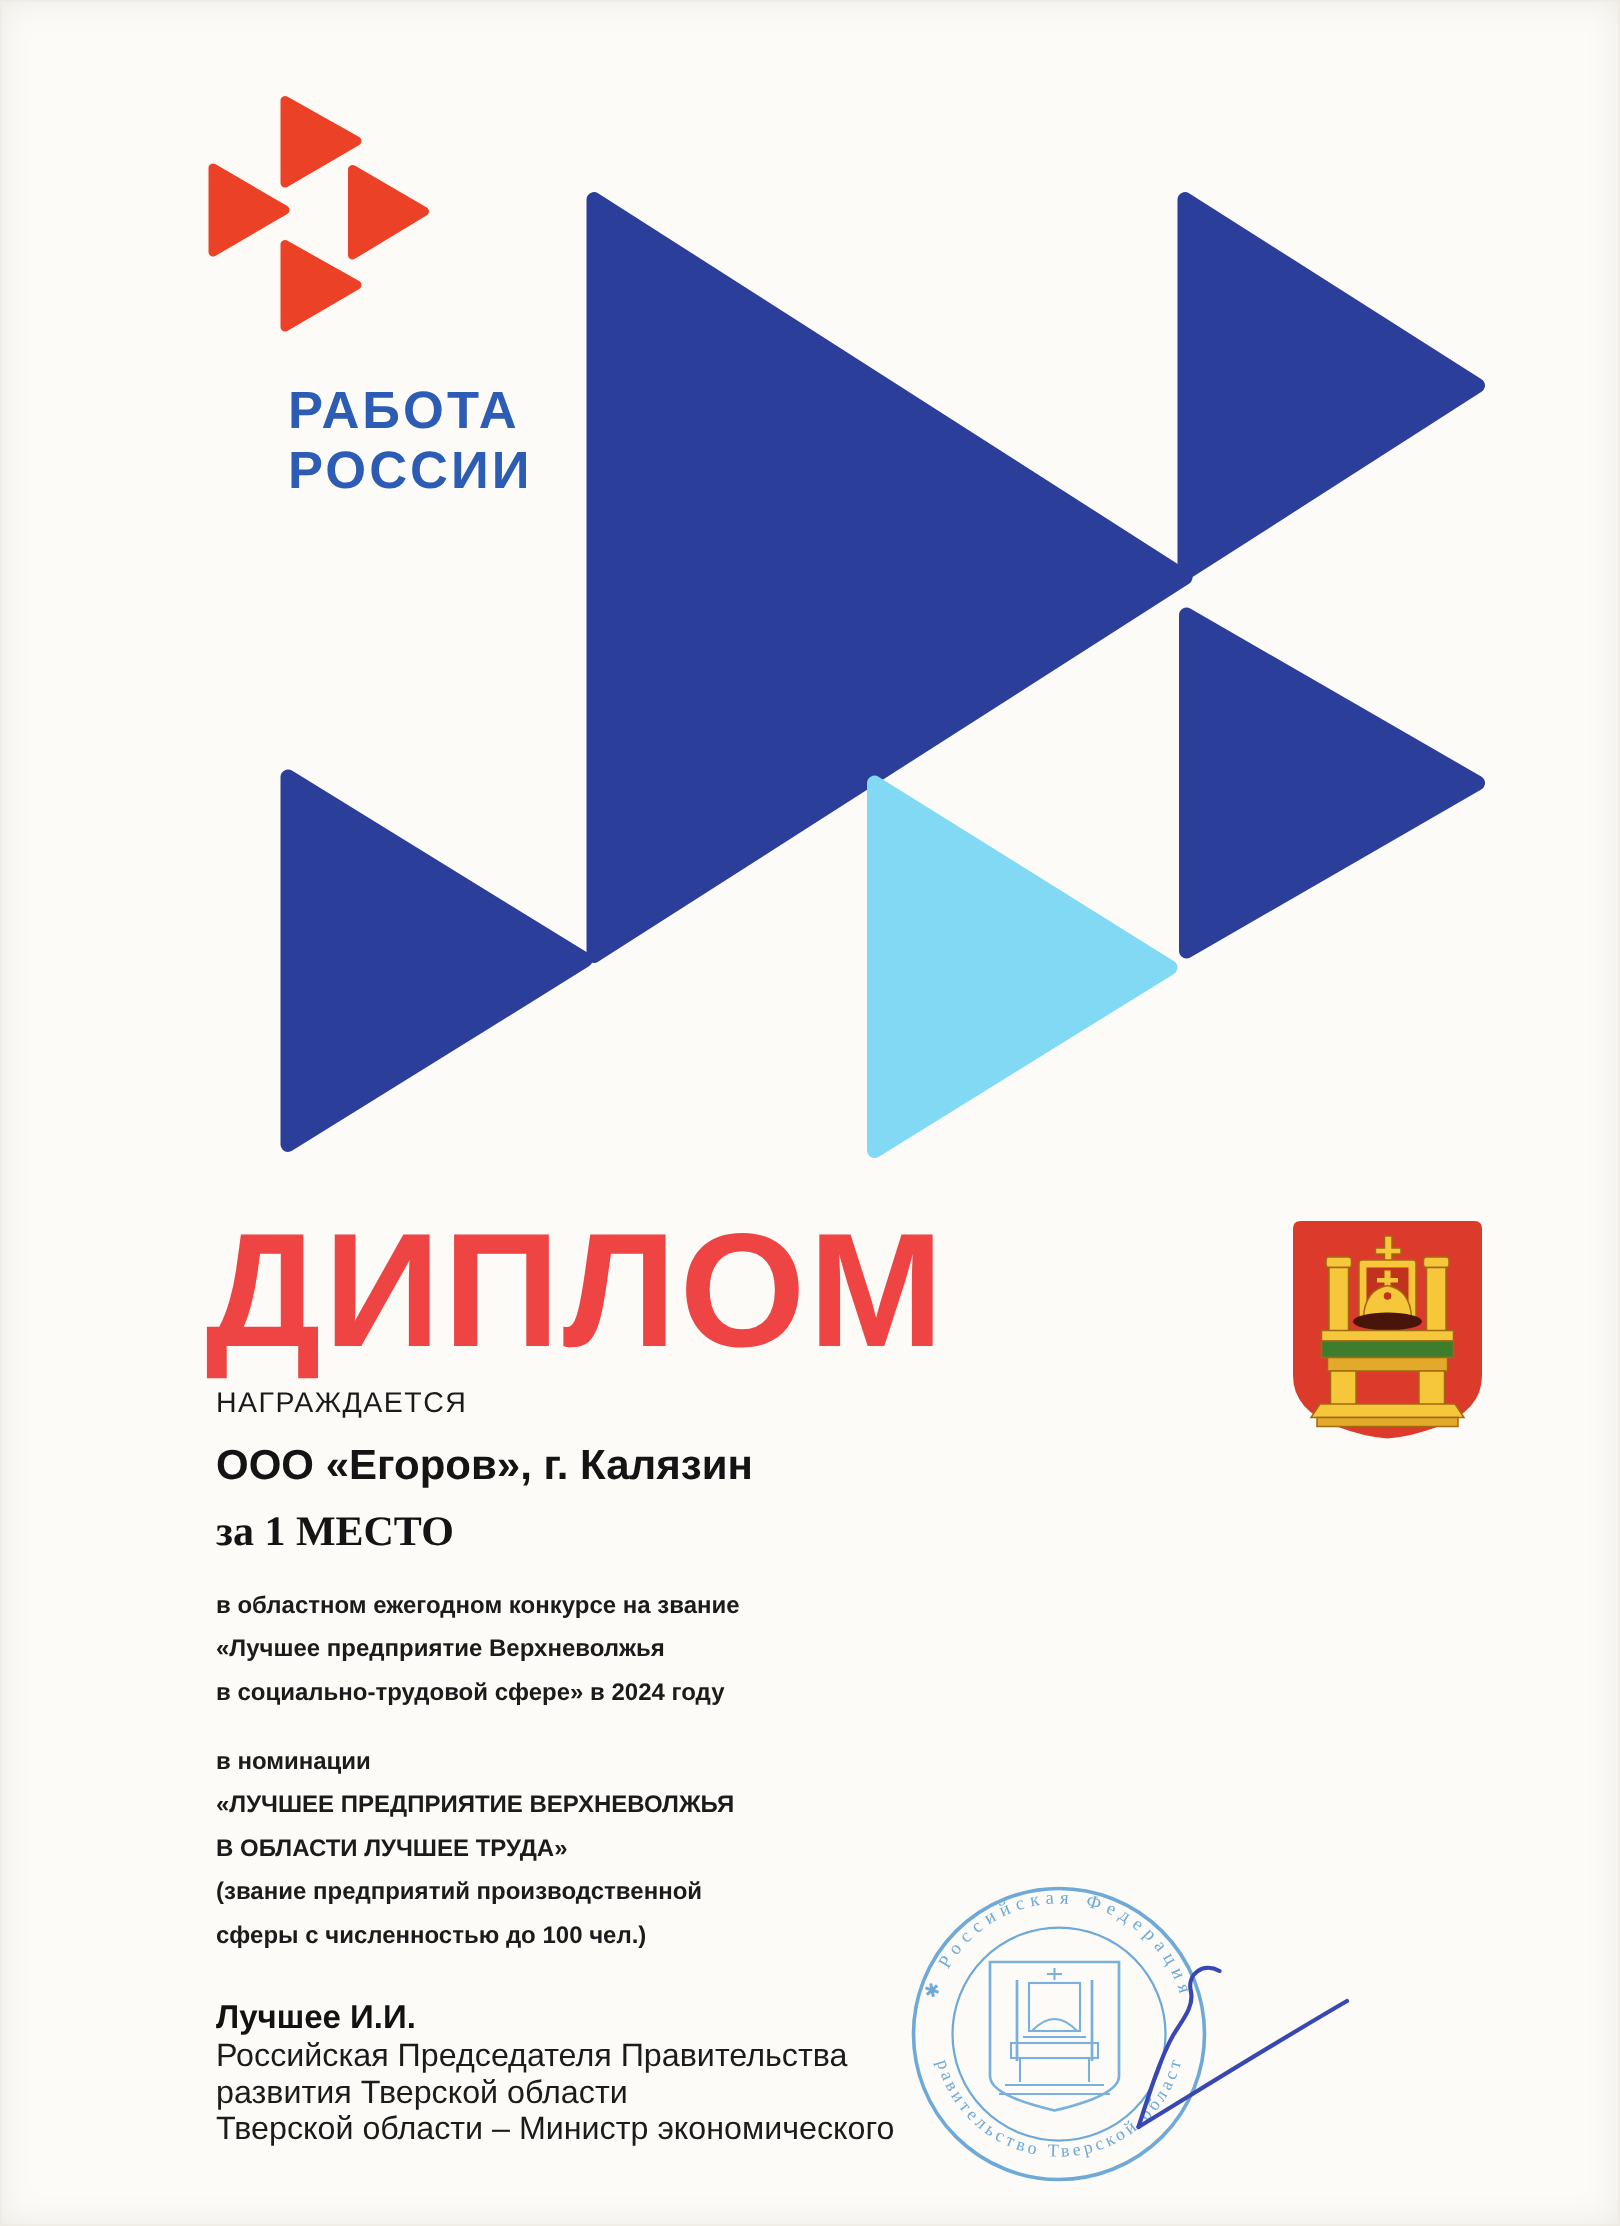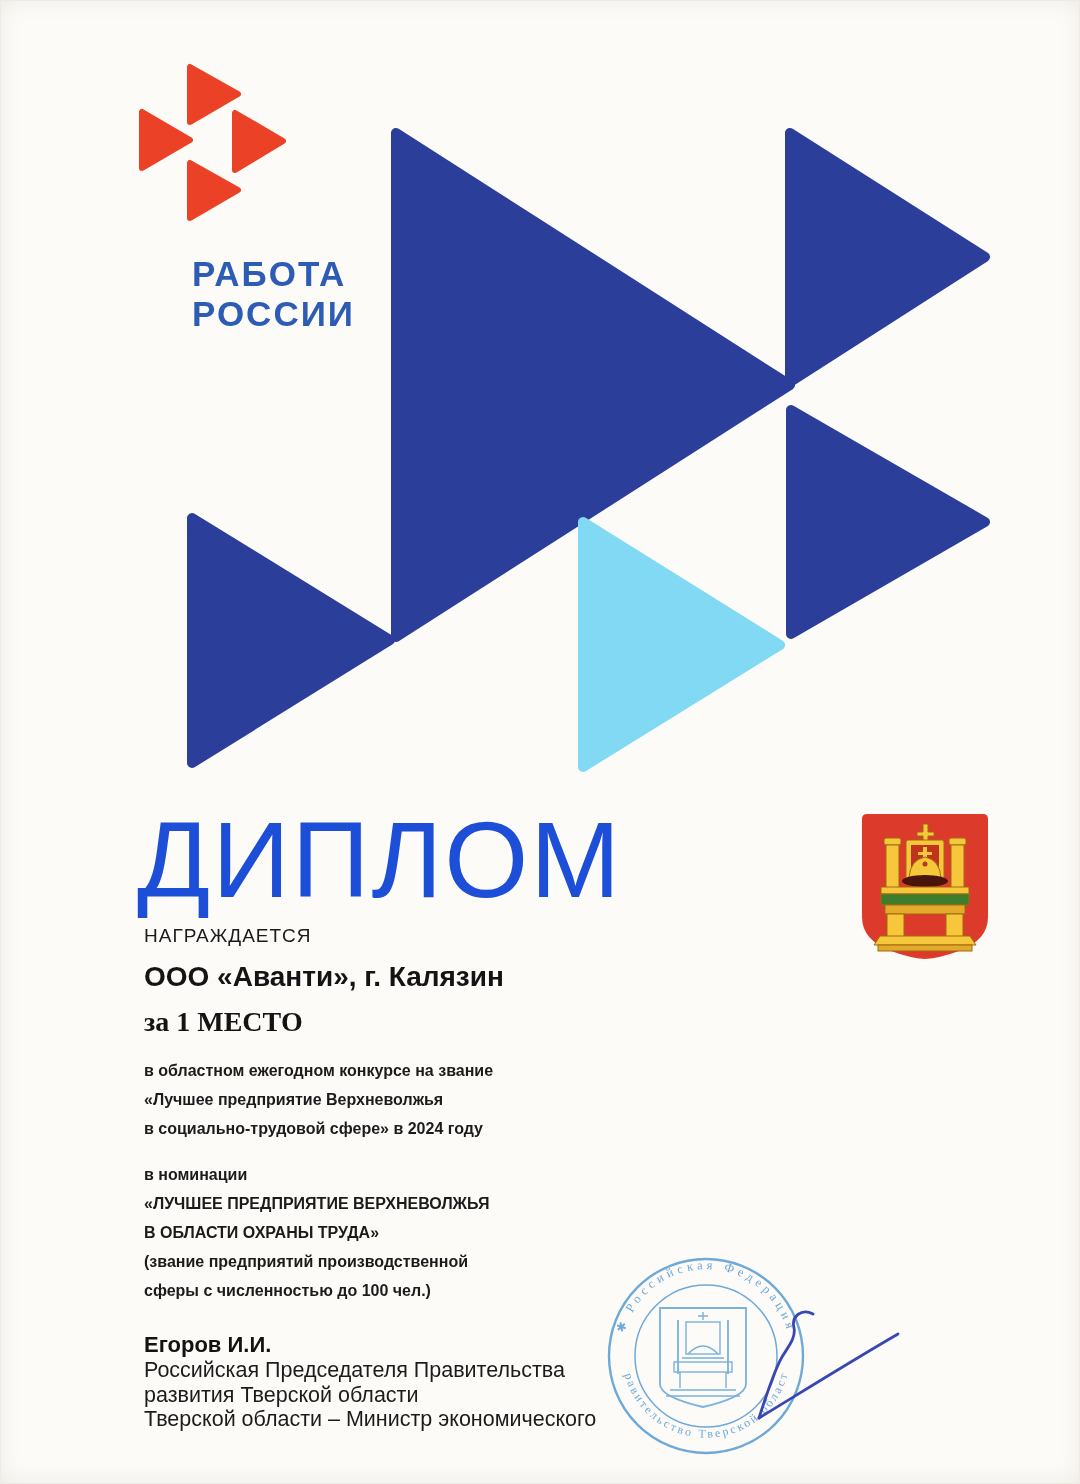--- a/index.html
+++ b/index.html
@@ -15,22 +15,22 @@
   .art{position:absolute;left:0;top:0;width:1080px;height:1484px;}
   .txt{position:absolute;white-space:nowrap;}
 
   .brand{
     left:192px;top:254px;
     font-size:35px;line-height:40px;font-weight:800;
     letter-spacing:2px;color:#2d5cb5;
   }
   .title{
     left:137px;top:806px;
-    font-size:108px;line-height:108px;font-weight:400;
-    letter-spacing:2px;color:#1d4ed8;
+    font-size:108px;line-height:108px;font-weight:700;
+    letter-spacing:2px;color:#ef4444;
   }
   .award-label{
     left:144px;top:926px;
     font-size:19px;line-height:19px;letter-spacing:1px;color:#1a1a1a;
   }
   .recipient{
     left:144px;top:963px;
     font-size:28px;line-height:28px;font-weight:700;color:#141414;
   }
   .place{
@@ -137,38 +137,38 @@
 
   <div class="txt brand">
     <div>РАБОТА</div>
     <div>РОССИИ</div>
   </div>
 
   <div class="txt title">ДИПЛОМ</div>
 
   <div class="txt award-label">НАГРАЖДАЕТСЯ</div>
 
-  <div class="txt recipient">ООО «Аванти», г. Калязин</div>
+  <div class="txt recipient">ООО «Егоров», г. Калязин</div>
 
   <div class="txt place">за 1 МЕСТО</div>
 
   <div class="bodyblock contest">
     <div>в областном ежегодном конкурсе на звание</div>
     <div>«Лучшее предприятие Верхневолжья</div>
     <div>в социально-трудовой сфере» в 2024 году</div>
   </div>
 
   <div class="bodyblock nomination">
     <div>в номинации</div>
     <div>«ЛУЧШЕЕ ПРЕДПРИЯТИЕ ВЕРХНЕВОЛЖЬЯ</div>
-    <div>В ОБЛАСТИ ОХРАНЫ ТРУДА»</div>
+    <div>В ОБЛАСТИ ЛУЧШЕЕ ТРУДА»</div>
     <div>(звание предприятий производственной</div>
     <div>сферы с численностью до 100 чел.)</div>
   </div>
 
   <div class="sig">
-    <div class="name">Егоров И.И.</div>
+    <div class="name">Лучшее И.И.</div>
     <div>Российская Председателя Правительства</div>
     <div>развития Тверской области</div>
     <div>Тверской области – Министр экономического</div>
   </div>
 
 </div>
 
 </body></html>

